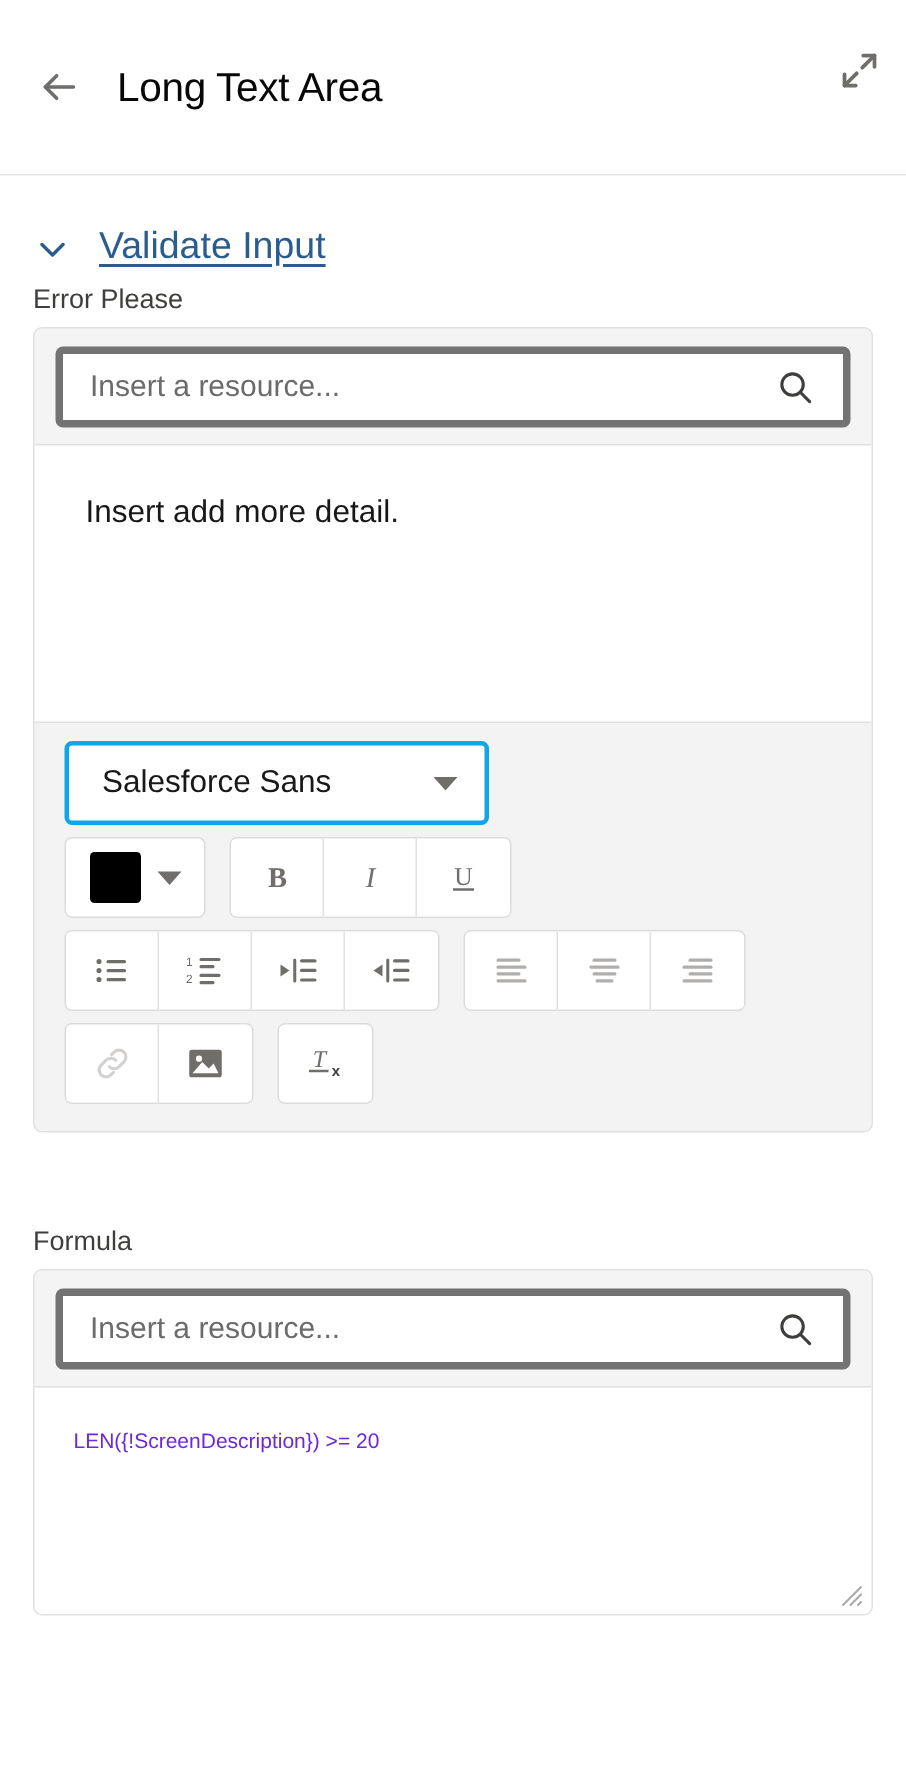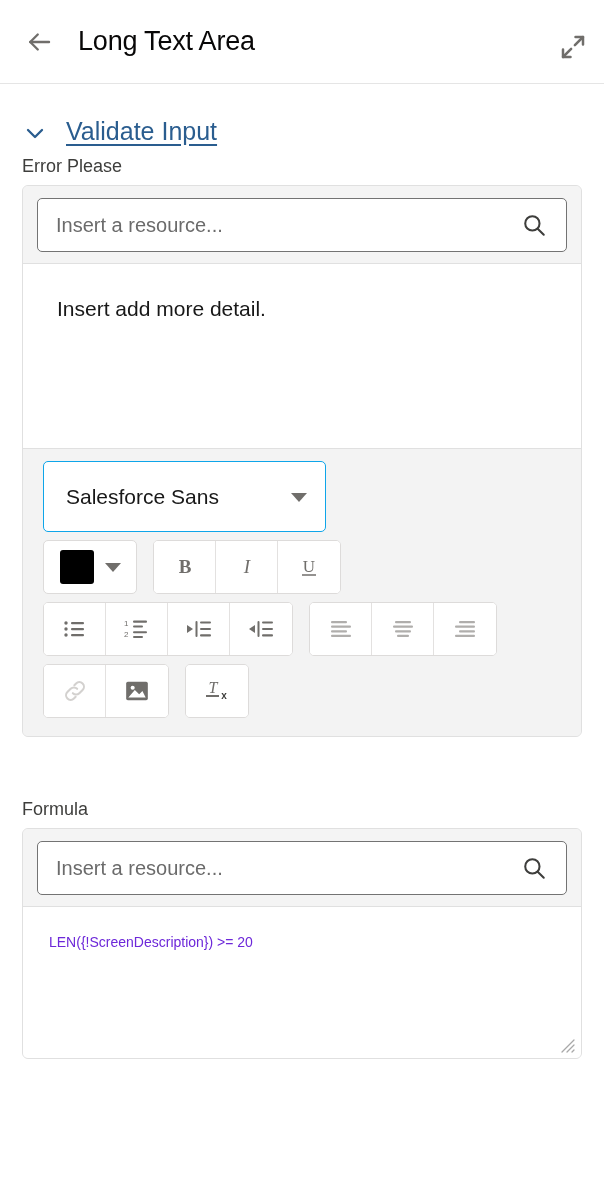--- a/index.html
+++ b/index.html
@@ -18,21 +18,21 @@
 
   .panel {
     width: 604px;
     height: 1178px;
     position: relative;
     background: #ffffff;
   }
 
   
   .header {
-    height: 84px;
+    height: 117px;
     border-bottom: 1px solid #e5e5e5;
     display: flex;
     align-items: center;
     padding: 0 22px;
     position: relative;
   }
 
   .back-arrow {
     width: 34px;
     height: 34px;
@@ -111,21 +111,21 @@
   }
 
   .resource-row {
     padding: 12px 14px 11px 14px;
     background: #f4f4f4;
   }
 
   .resource-input {
     position: relative;
     background: #ffffff;
-    border: 1px solid #737373;
+    border: 5px solid #737373;
     border-radius: 5px;
     height: 54px;
     display: flex;
     align-items: center;
     padding: 0 18px;
     cursor: text;
   }
 
   .resource-placeholder {
     font-size: 20px;
@@ -193,23 +193,23 @@
     background: #ffffff;
     border: none;
     border-right: 1px solid #e3e1e0;
     cursor: pointer;
     padding: 0;
   }
   .tb-btn:last-child { border-right: none; }
 
   .tb-select {
     background: #ffffff;
-    border: 1px solid #0ea5e9;
+    border: 3px solid #0ea5e9;
     border-radius: 5px;
-    height: 71px;
+    height: 56px;
     display: flex;
     align-items: center;
     padding: 0 16px 0 22px;
     cursor: pointer;
     margin-right: 14px;
   }
 
   .tb-select-label {
     font-size: 21px;
     color: #181818;

